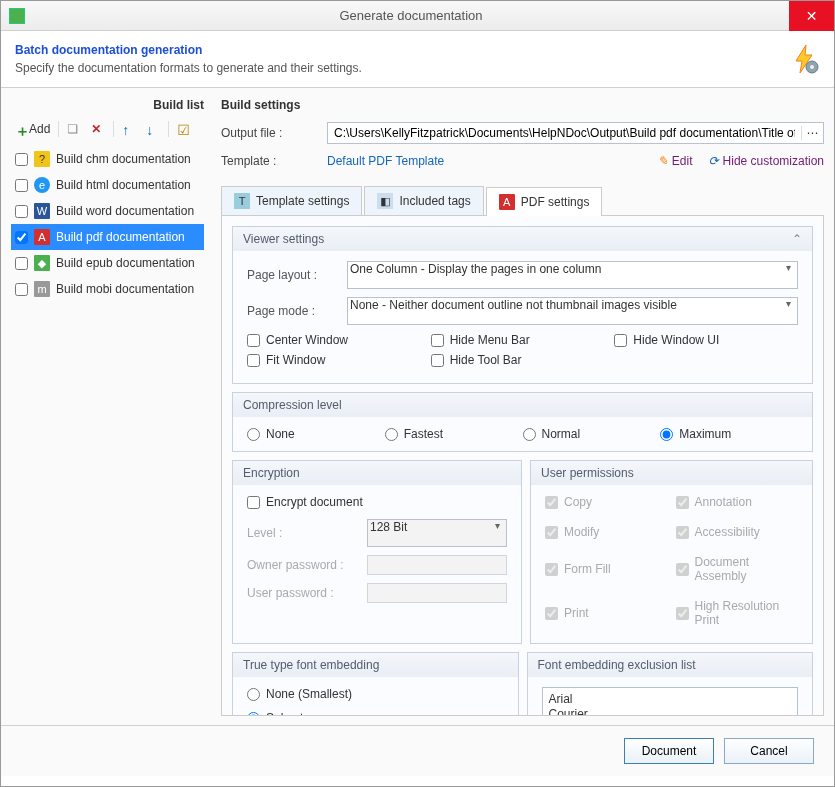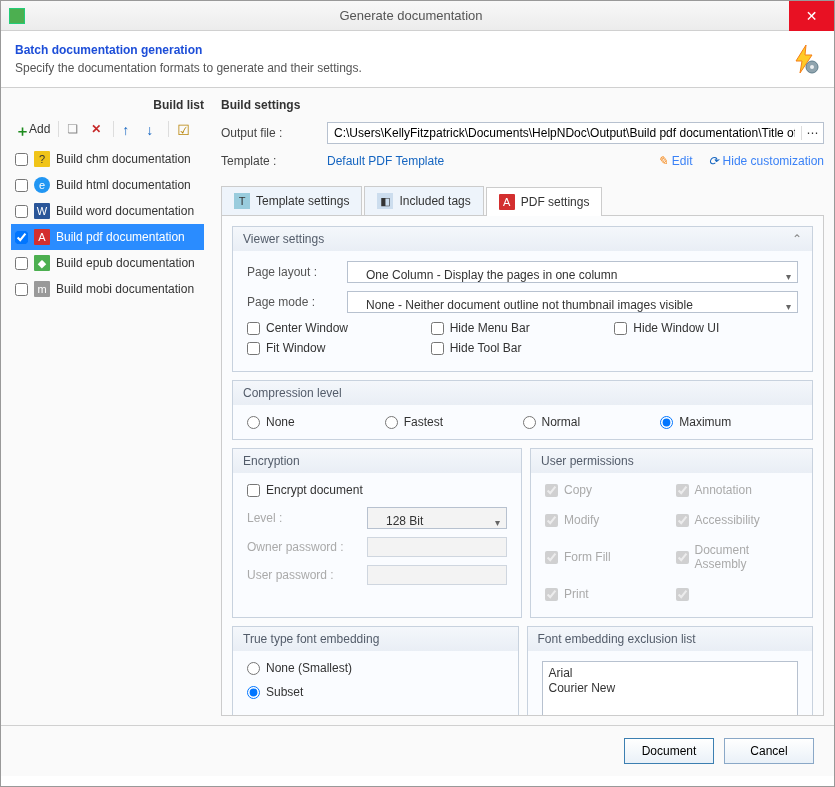--- a/index.html
+++ b/index.html
@@ -46,41 +46,41 @@
 
 .settings { flex: 1; padding: 10px 10px 10px 12px; overflow: hidden; }
 .settings h4 { font-size: 12px; font-weight: bold; margin-bottom: 10px; }
 .row { display: flex; align-items: center; margin-bottom: 10px; gap: 24px; }
 .row label { width: 82px; color: #444; }
 .output-field { flex: 1; display: flex; align-items: center; border: 1px solid #b7c1cf; background: #fff; height: 22px; }
 .output-field input { flex: 1; border: none; padding: 2px 6px; font: inherit; outline: none; }
 .output-field .more-btn { width: 22px; text-align: center; border-left: 1px solid #ddd; cursor: pointer; color: #333; }
 .template-link { color: #1565c0; cursor: pointer; }
 .right-links { margin-left: auto; display: flex; gap: 16px; }
-.right-links span { color: #3b82f6; cursor: pointer; display: flex; align-items: center; gap: 4px; }
+.right-links span { color: #701a75; cursor: pointer; display: flex; align-items: center; gap: 4px; }
 .pencil-ico::before { content: "✎"; color: #f57c00; }
 .gear-ico::before { content: "⟳"; color: #1565c0; }
 
 .tabs { display: flex; border-bottom: 1px solid #ccc; margin-top: 18px; }
 .tab { padding: 6px 12px; background: #eef4fb; border: 1px solid #ccc; border-bottom: none; margin-right: 2px; display: flex; align-items: center; gap: 6px; cursor: pointer; }
 .tab.active { background: #fff; position: relative; top: 1px; }
 .tab .tico { width: 16px; height: 16px; display: inline-flex; align-items: center; justify-content: center; font-size: 11px; }
 .tico-tmpl { background: #9cd; }
 .tico-tags { background: #cde; }
 
 .tab-panel { border: 1px solid #ccc; border-top: none; padding: 10px 10px; background: #fbfcfd; height: 500px; overflow: hidden; }
 
 .group { border: 1px solid #c8d2de; background: #fafcff; margin-bottom: 8px; }
 .group-title { background: linear-gradient(to bottom, #f4f7fb, #e9eef5); padding: 5px 10px; color: #535c6a; font-size: 12px; display: flex; align-items: center; }
 .group-title .chevron { margin-left: auto; color: #888; cursor: pointer; }
 .group-body { padding: 10px 14px; }
 
 .gb-row { display: flex; align-items: center; gap: 10px; margin-bottom: 8px; }
 .gb-row label.lbl { width: 90px; color: #555; }
-.select { flex: 1; border: 1px solid #b7c1cf; background: #fff; height: 22px; display: flex; align-items: flex-end; padding: 0 18px; position: relative; }
+.select { flex: 1; border: 1px solid #b7c1cf; background: #fff; height: 28px; display: flex; align-items: flex-start; padding: 0 2px; position: relative; }
 .select .caret { position: absolute; right: 6px; color: #666; font-size: 10px; }
 
 .check-row { display: flex; }
 .check-col { flex: 1; display: flex; align-items: center; gap: 6px; margin-bottom: 6px; }
 .check-col input[type=checkbox] { width: 13px; height: 13px; }
 .check-col.disabled { color: #aaa; }
 
 .radio-row { display: flex; }
 .radio-col { flex: 1; display: flex; align-items: center; gap: 6px; }
 .radio-col input[type=radio] { width: 13px; height: 13px; }
@@ -360,20 +360,21 @@
               <div class="check-col disabled">
                   <input type="checkbox" checked="" disabled="" style="">
                   <span>Document Assembly</span>
                 </div>
               <div class="check-col disabled">
                   <input type="checkbox" checked="" disabled="" style="">
                   <span>Print</span>
                 </div>
               <div class="check-col disabled">
                   <input type="checkbox" checked="" disabled="" style="">
+                  <span>High Resolution Print</span>
                 </div>
             </div>
           </div>
         </div>
       </div>
 
       <div class="two-col">
         <div class="group">
           <div class="group-title">
               <span>True type font embedding</span>
@@ -391,20 +392,21 @@
           </div>
         </div>
 
         <div class="group">
           <div class="group-title">
               <span>Font embedding exclusion list</span>
             </div>
           <div class="group-body">
             <div class="fontlist">
               <div>Arial</div>
+              <div>Courier</div>
               <div>Courier New</div>
 
             </div>
           </div>
         </div>
       </div>
 
     </div>
   </div>
 </div>

